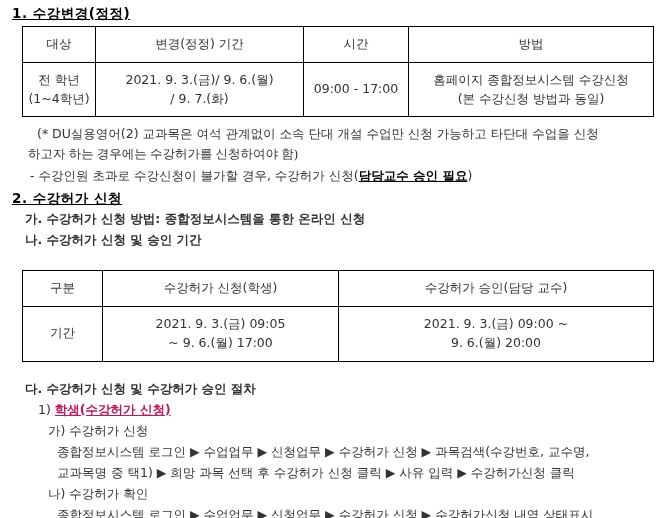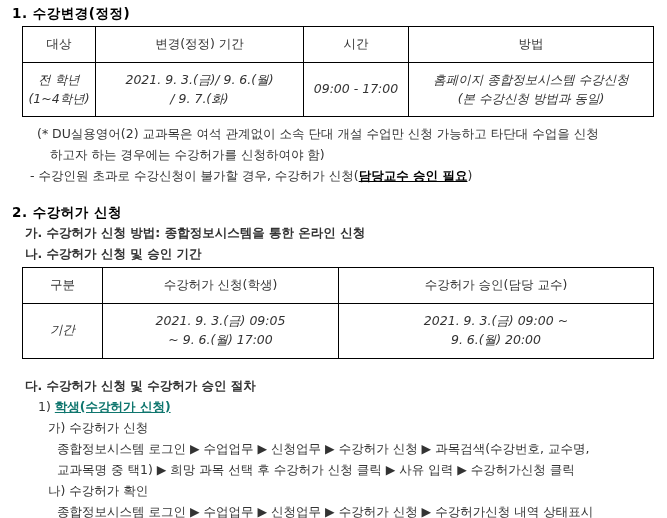--- a/index.html
+++ b/index.html
@@ -1,45 +1,45 @@
 <!DOCTYPE html>
 <html><head>
 <meta charset="utf-8">
 <style>
   html,body { margin:0; padding:0; background:#ffffff; }
   .page {
     position:relative; width:667px; height:518px; background:#ffffff;
     font-family:"DejaVu Sans", sans-serif; font-size:12.5px; color:#333333;
     overflow:hidden;
   }
-  .h1 { font-weight:bold; color:#000000; font-size:13.5px; letter-spacing:0.5px; }
+  .h1 { font-weight:bold; color:#000000; font-size:13.5px; letter-spacing:0.5px;text-decoration:underline; }
   .h1.s1 { margin:5px 0 0 12px; }
-  .h1.s2 { margin:16px 0 0 12px; line-height:20px; }
+  .h1.s2 { margin:2px 0 0 12px; line-height:20px; }
 
   table.tbl { border-collapse:collapse; table-layout:fixed; margin-left:22px; }
   .tbl td, .tbl th {
     border:1px solid #000000; text-align:center; vertical-align:middle;
     padding:8px 2px; font-weight:normal; font-size:12.5px; color:#333333; line-height:1.5;
   }
   .tbl1 { margin-top:3px; }
-  .tbl2 { margin-top:3px; }
+  .tbl2 { margin-top:20px; }
   .tbl tr.hdr { height:29px; }
-  .tbl tr.data { height:45px;font-style:italic; }
+  .tbl tr.data { height:45px; }
 
   .blue-bold { color:#0000ee; font-weight:bold; }
   .red-bold  { color:#ff0000; font-weight:bold; }
   .bold      { font-weight:bold; color:#000000; }
   .bold-underline { font-weight:bold; color:#000000; text-decoration:underline; }
-  .blue-link { color:#0f766e; font-weight:bold; text-decoration:underline; }
+  .blue-link { color:#be185d; font-weight:bold; text-decoration:underline; }
 
   .line { line-height:21px; white-space:nowrap; }
   .notes { margin-top:6px; }
   .ind-note   { margin-left:30px; }
   .ind-paren  { margin-left:37px; }
-  .ind-paren2 { margin-left:50px; }
+  .ind-paren2 { margin-left:28px;font-family:Liberation Serif, serif; }
   .ind-item   { margin-left:25px;font-weight:bold; }
   .ind-num    { margin-left:38px; }
   .ind-sub    { margin-left:48px; }
   .ind-flow   { margin-left:57px; white-space:normal; }
 </style>
 </head>
 <body>
 
 <div class="page">
 

